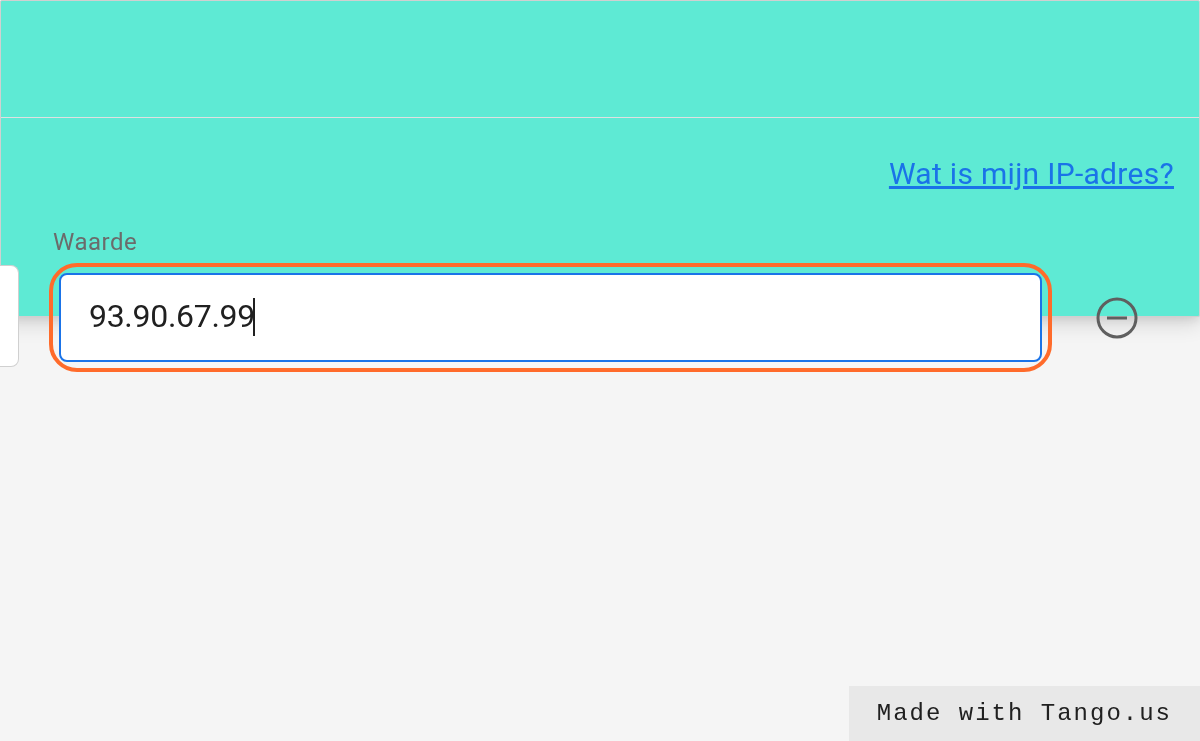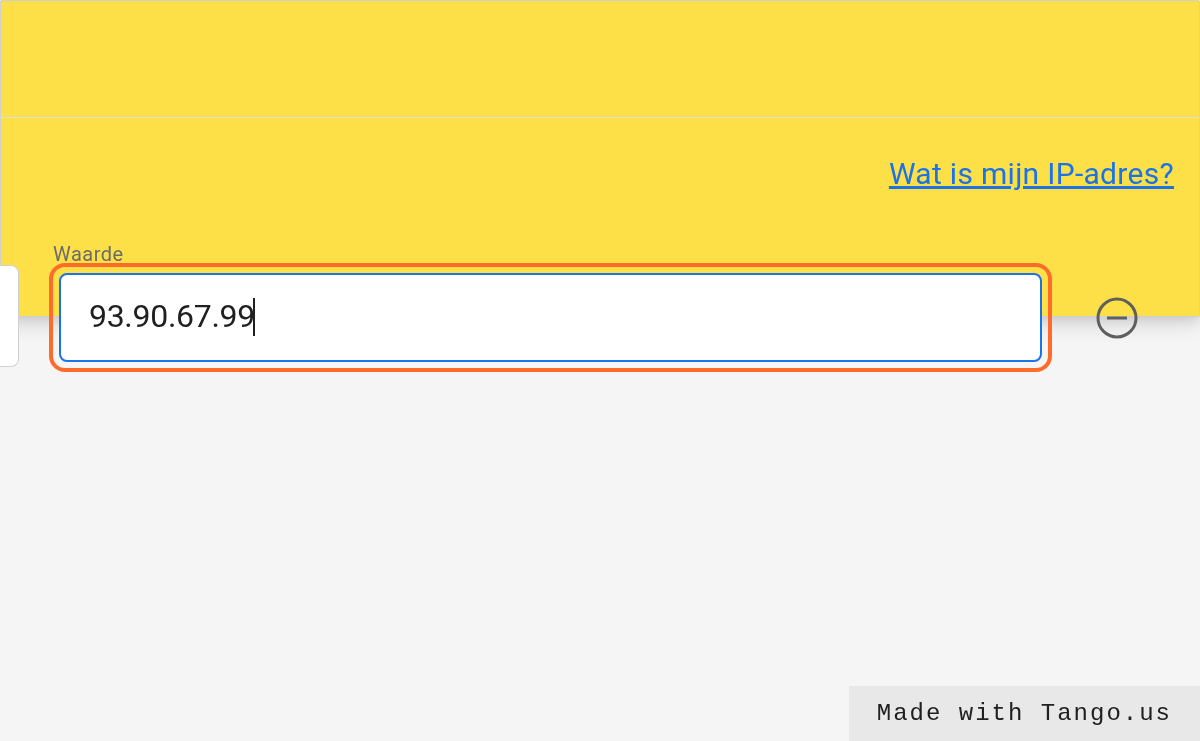--- a/index.html
+++ b/index.html
@@ -11,21 +11,21 @@
     body {
       width: 1200px;
       height: 741px;
       background: #f5f5f5;
       font-family: -apple-system, BlinkMacSystemFont, "Segoe UI", Roboto, Helvetica, Arial, sans-serif;
       position: relative;
       overflow: hidden;
     }
     
     .outer-container {
-      background: #fde047;
+      background: #5eead4;
       width: 100%;
       padding: 0;
       border: 1px solid #d0d0d0;
       border-radius: 2px;
       box-shadow: 0 8px 20px rgba(0,0,0,0.12), 0 3px 8px rgba(0,0,0,0.08);
     }
     
     .top-section {
       height: 116px;
     }
@@ -67,34 +67,34 @@
       height: 102px;
       border: 1px solid #d0d0d0;
       border-left: none;
       border-radius: 0 8px 8px 0;
       background: #fff;
     }
     
     .field-label {
       position: absolute;
       left: 52px;
-      top: 14px;
+      top: 0;
       color: #6b6b6b;
-      font-size: 20px;
+      font-size: 24px;
       letter-spacing: 0.5px;
     }
     
     .highlight-wrapper {
       position: absolute;
       left: 48px;
       top: 35px;
       width: 1003px;
       height: 109px;
       border: 4px solid #ff6b2b;
-      border-radius: 16px;
+      border-radius: 28px;
       padding: 6px;
     }
     
     .input-box {
       width: 100%;
       height: 100%;
       border: 2px solid #1a73e8;
       border-radius: 8px;
       padding: 0 28px;
       display: flex;

